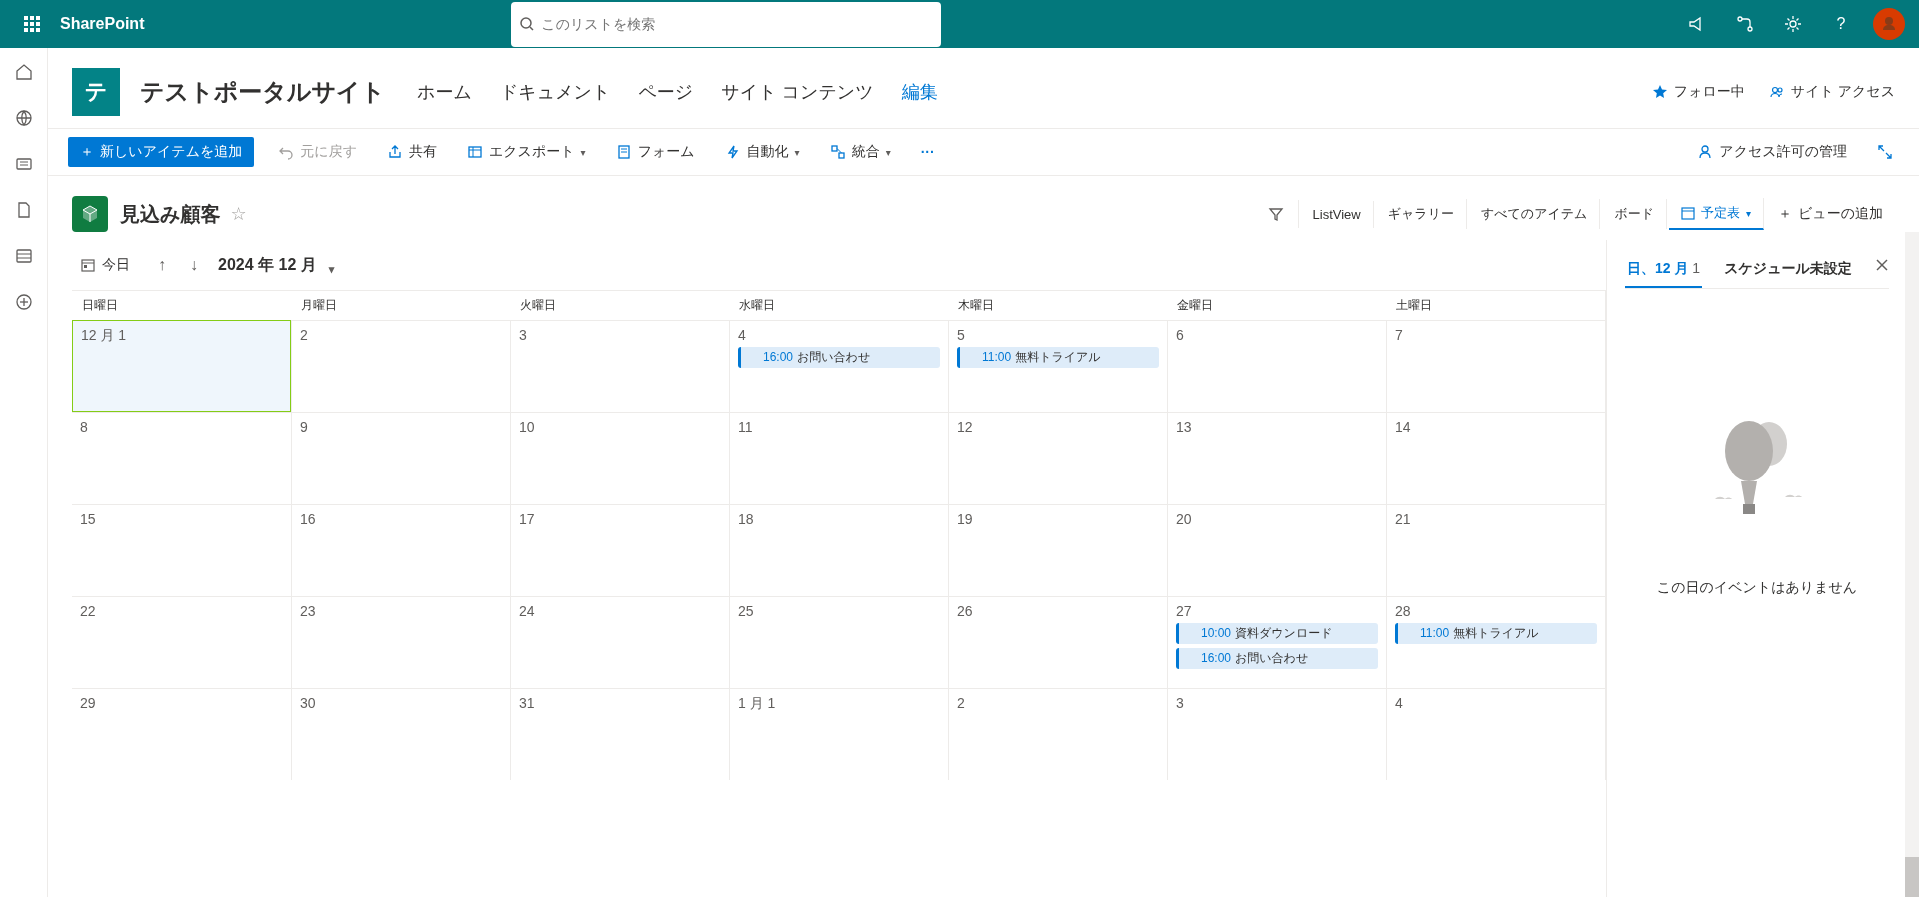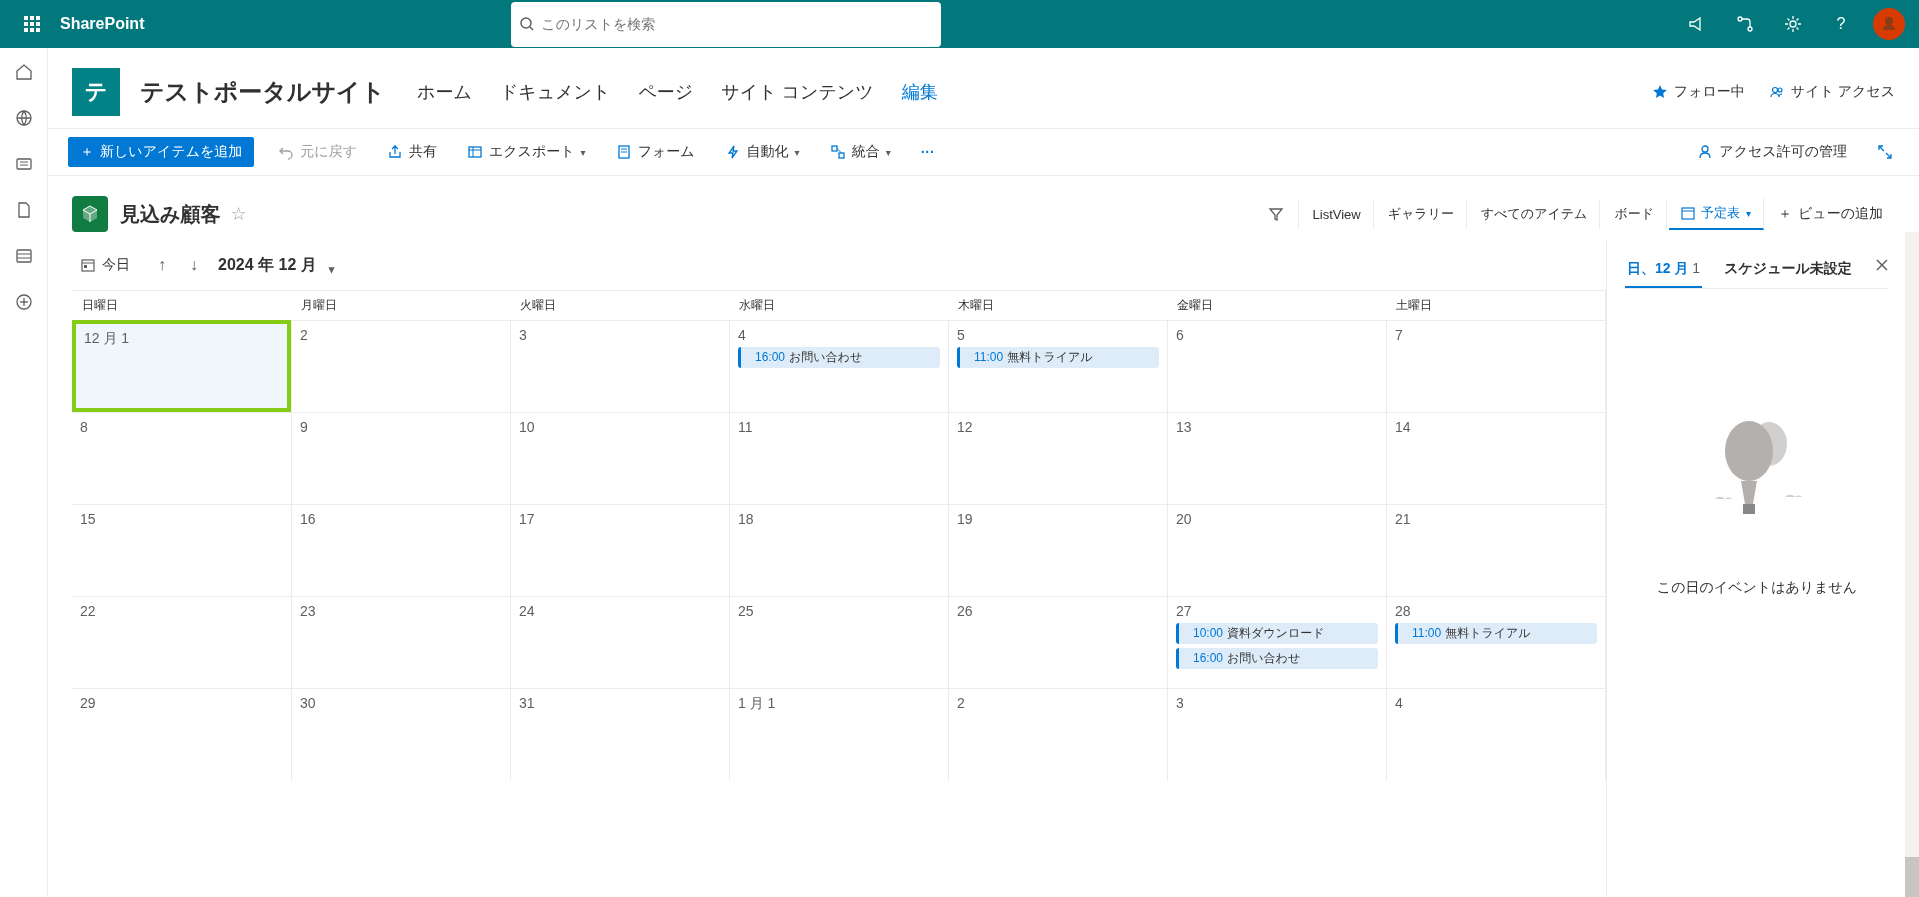--- a/index.html
+++ b/index.html
@@ -60,23 +60,23 @@
     .today-btn { display: flex; align-items: center; gap: 6px; cursor: pointer; padding: 4px 8px; }
     .nav-arrow { cursor: pointer; padding: 4px; font-size: 16px; color: #605e5c; }
     .month-label { font-size: 16px; font-weight: 600; display: flex; align-items: flex-end; gap: 12px; cursor: pointer; }
     
     .cal-grid { border-right: 1px solid #edebe9; }
     .cal-head-row { display: flex; border-top: 1px solid #edebe9; }
     .cal-head { flex: 1; padding: 6px 10px; font-size: 12px; color: #323130; }
     .cal-body { display: flex; flex-wrap: wrap; }
     .cal-cell { flex: 1 0 14.28%; min-height: 92px; border-top: 1px solid #edebe9; border-left: 1px solid #edebe9; padding: 6px 8px; position: relative; }
     .cal-cell:nth-child(7n+1) { border-left: none; }
-    .cal-cell.selected { background: #eff6fc; border: 4px solid #84cc16; }
+    .cal-cell.selected { background: #eff6fc; border: 1px solid #84cc16; }
     .day-num { font-size: 14px; color: #605e5c; }
-    .event-chip { background: #deecf9; border-left: 3px solid #0078d4; padding: 2px 14px; font-size: 12px; margin-top: 4px; border-radius: 3px; white-space: nowrap; overflow: hidden; text-overflow: ellipsis; cursor: pointer; }
+    .event-chip { background: #deecf9; border-left: 3px solid #0078d4; padding: 2px 22px; font-size: 12px; margin-top: 4px; border-radius: 3px; white-space: nowrap; overflow: hidden; text-overflow: ellipsis; cursor: pointer; }
     .event-chip .time { color: #0078d4; margin-right: 4px; }
     
     
     .side-panel { width: 300px; padding: 12px 18px; position: relative; }
     .panel-tabs { display: flex; gap: 20px; border-bottom: 1px solid #edebe9; }
     .panel-tab { padding: 8px 2px; cursor: pointer; font-weight: 600; }
     .panel-tab.active { color: #0078d4; border-bottom: 2px solid #0078d4; }
     .panel-tab.active .light { color: #605e5c; font-weight: 400; }
     .panel-tab.inactive { color: #323130; }
     .close-panel { position: absolute; top: 18px; right: 18px; cursor: pointer; color: #605e5c; }

